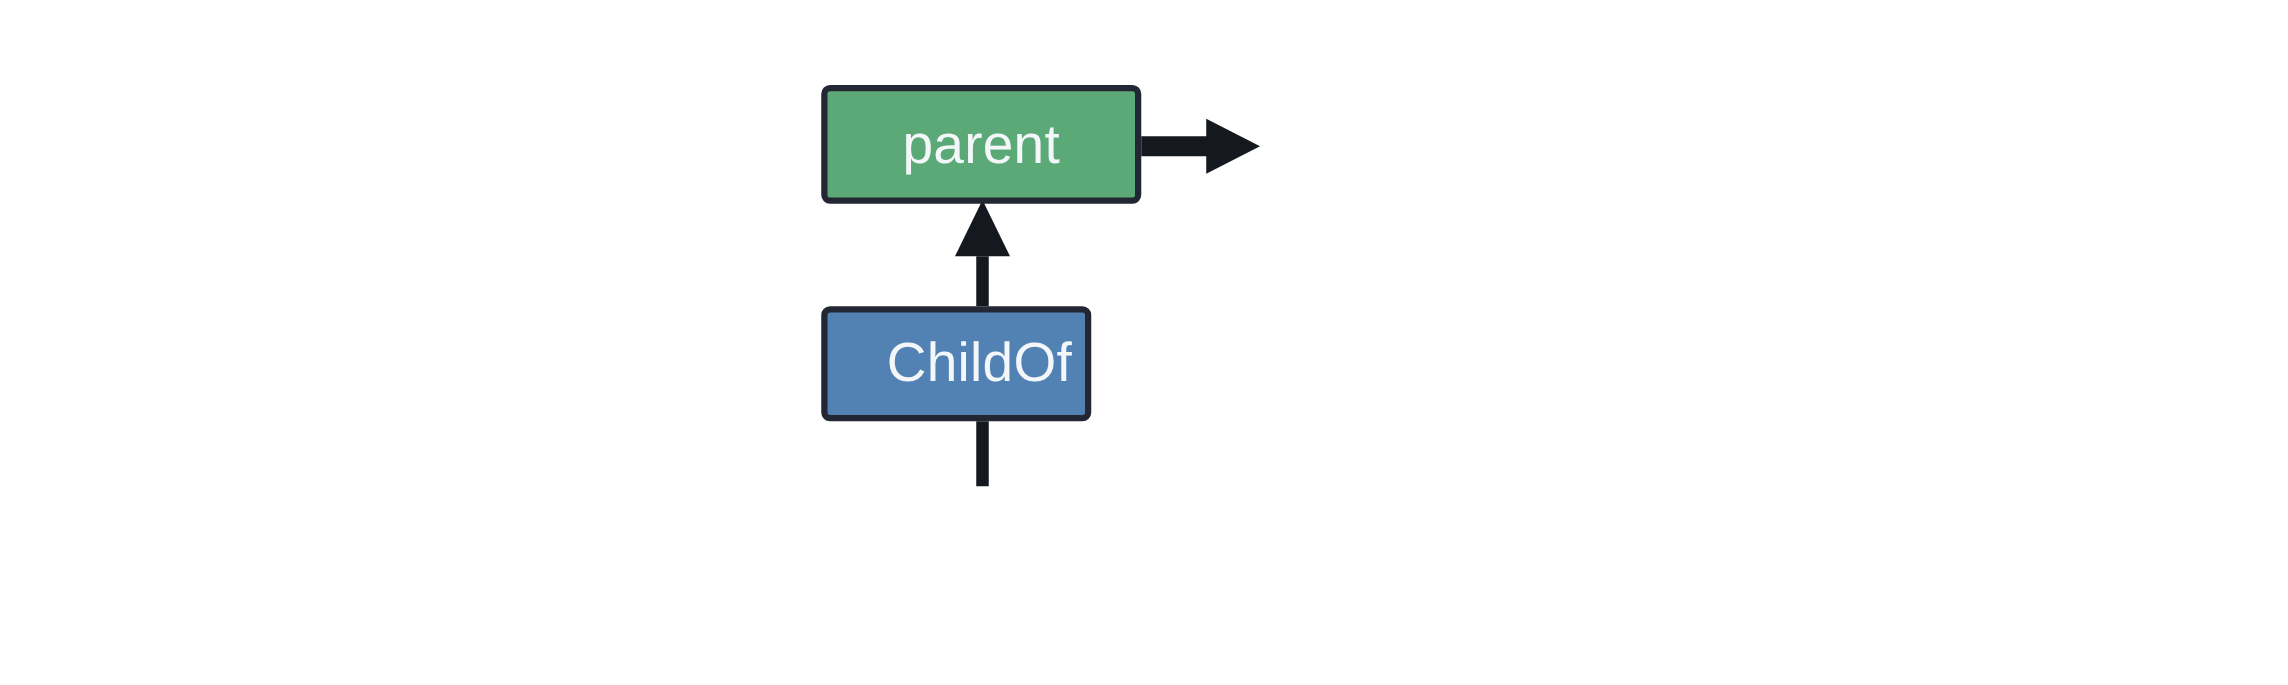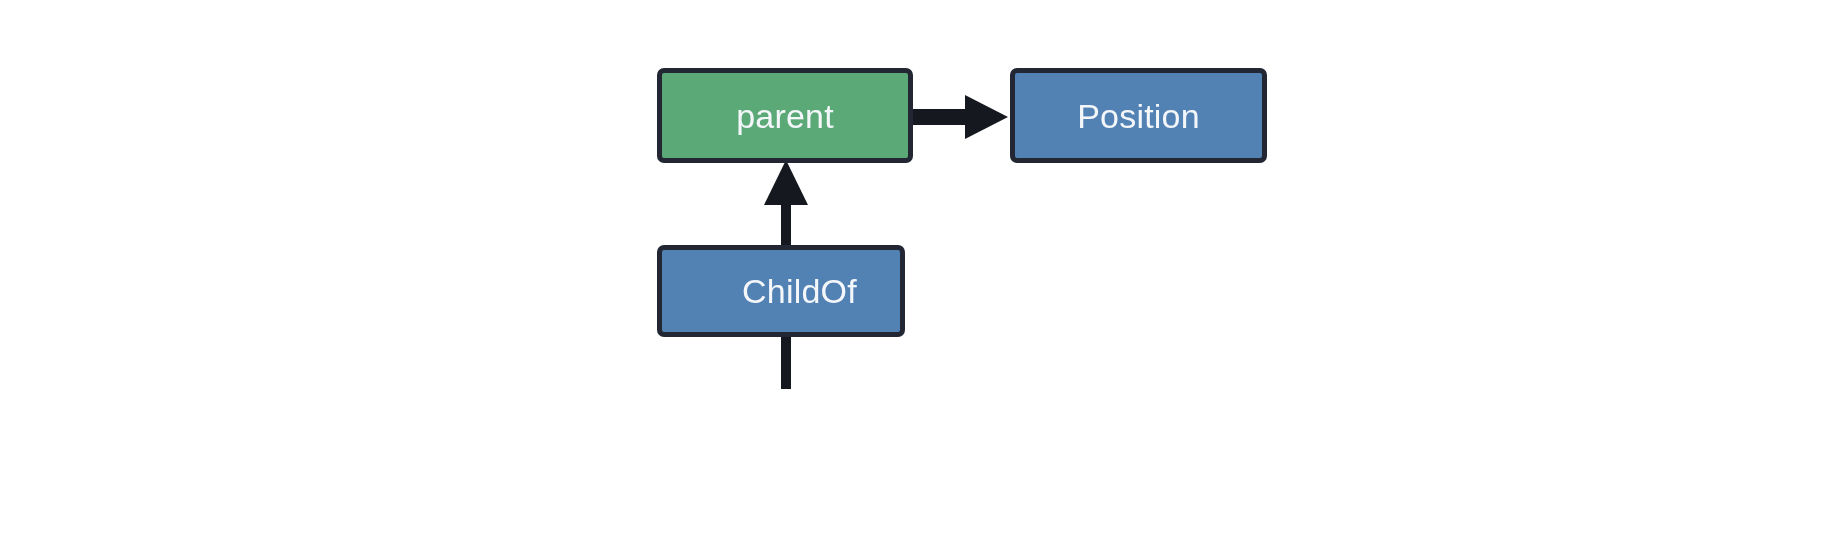--- a/index.html
+++ b/index.html
@@ -36,34 +36,34 @@
     justify-content: center;
     border-style: solid;
     border-color: #222733;
     border-width: 5px;
     border-radius: 7px;
     z-index: 2;
   }
   .node-label {
     color: #f4f7fa;
     font-family: "Liberation Sans", sans-serif;
-    font-size: 34px;
+    font-size: 44px;
     font-weight: 400;
     line-height: 1;
     letter-spacing: 0.2px;
     white-space: nowrap;
     user-select: none;
   }
   .node-entity { background: #5ca978; }
   .node-component { background: #5281b4; }
 
   
   #node-parent   { left: 657px; top: 68px;  width: 256px; height: 95px; }
   #node-position { left: 1010px; top: 68px; width: 257px; height: 95px; }
-  #node-childof  { left: 657px; top: 245px; width: 248px; height: 92px; padding-left: 37px; }
+  #node-childof  { left: 657px; top: 245px; width: 216px; height: 92px; padding-left: 37px; }
   #node-child    { left: 657px; top: 388px; width: 256px; height: 94px; }
 </style>
 </head>
 <body>
 
 <div id="diagram-canvas">
 
   <svg id="edge-layer" viewBox="0 0 1830 548" width="1830" height="548" aria-hidden="true">
 
     <g>
@@ -78,22 +78,19 @@
     <g>
       <line x1="913" y1="117" x2="970" y2="117" stroke="#15181f" stroke-width="16" stroke-linecap="butt"></line>
       <polygon points="1008,117 965,139 965,95" fill="#15181f"></polygon>
     </g>
   </svg>
 
   <div class="node node-entity" id="node-parent">
     <span class="node-label">parent</span>
   </div>
 
-  <div class="node node-component" id="node-position">
-    <span class="node-label">Position</span>
-  </div>
 
   <div class="node node-component" id="node-childof">
     <span class="node-label">ChildOf</span>
   </div>
 
 
 </div>
 
 </body></html>

